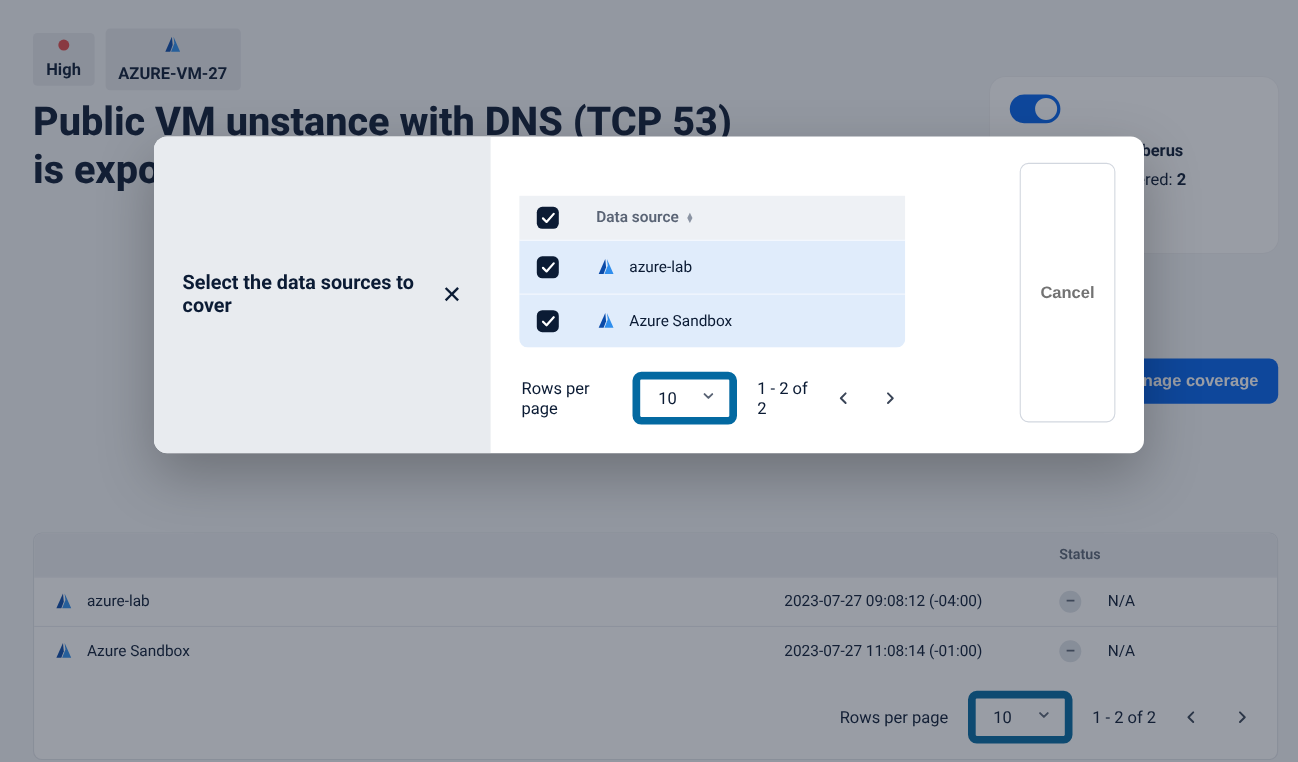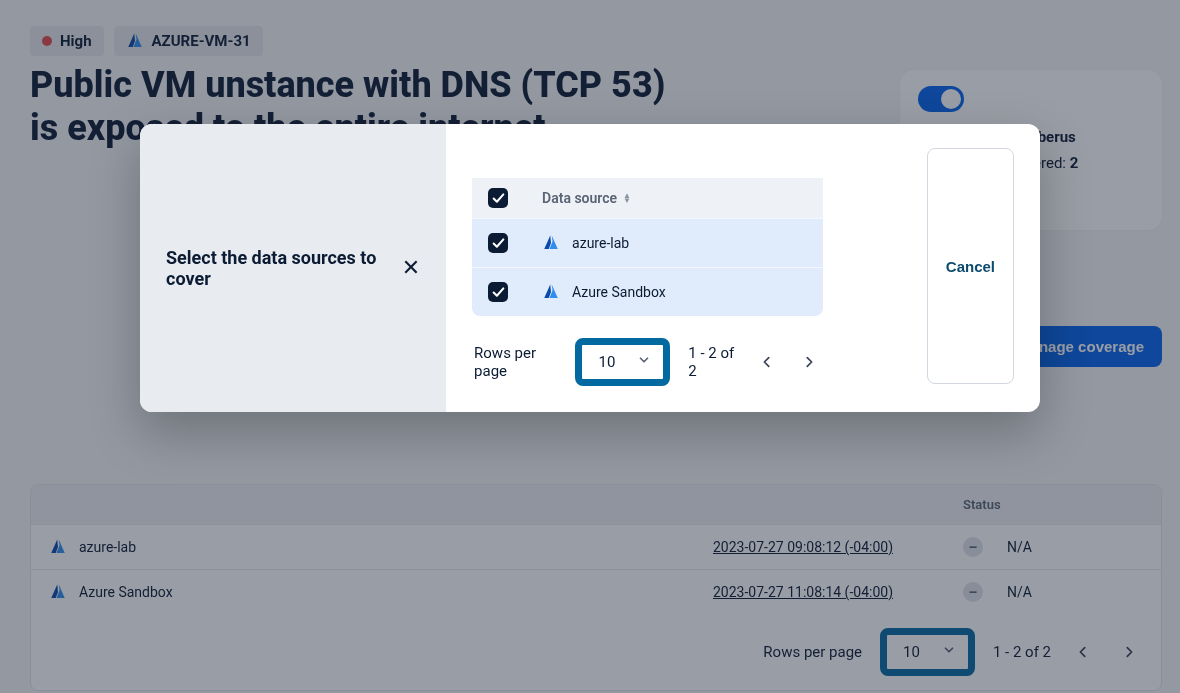--- a/index.html
+++ b/index.html
@@ -1,21 +1,21 @@
 <!DOCTYPE html>
 <html><head>
 <meta charset="utf-8">
 <style>
   * { box-sizing: border-box; margin: 0; padding: 0; }
   html, body { width: 1180px; height: 693px; font-family: -apple-system, BlinkMacSystemFont, "Segoe UI", Roboto, Helvetica, Arial, sans-serif; background:#f5f6f8; color:#0b1b34; overflow:hidden; }
   .page { position:relative; width:1180px; height:693px; padding:26px 20px 20px 30px; }
 
   
   .tag-row { display:flex; gap:10px; align-items:center; margin-bottom:8px; }
-  .chip { display:flex; align-items:center; gap:8px; background:#e6e8ec; border-radius:4px; padding:6px 12px; font-weight:700; font-size:15px; color:#0b1b34; }
+  .chip { display:flex; align-items:center; gap:8px; background:#e6e8ec; border-radius:4px; padding:6px 12px; font-weight:700; font-size:15px; color:#0b1b34;flex-direction:column; }
   .dot-red { width:10px; height:10px; border-radius:50%; background:#e24a4a; display:inline-block; }
 
   .azure-icon { width:18px; height:18px; display:inline-block; }
   .azure-icon svg { width:100%; height:100%; display:block; }
 
   .title { font-size:36px; font-weight:800; line-height:1.2; color:#0b1b34; max-width:650px; margin-top:4px; }
 
   
   .side-card { position:absolute; top:70px; right:18px; width:262px; height:160px; background:#fff; border-radius:14px; padding:16px 18px 18px 18px; box-shadow:0 0 0 1px rgba(0,0,0,0.02); }
   .toggle { width:46px; height:26px; border-radius:14px; background:#0363ed; position:relative; margin-bottom:14px; }
@@ -28,21 +28,21 @@
   
   .manage-btn { position:absolute; top:326px; right:18px; background:#0363ed; color:#fff; font-weight:700; border:none; border-radius:8px; padding:12px 18px; font-size:15px; cursor:pointer; }
 
   
   .bg-table { position:absolute; left:30px; top:484px; width:1132px; background:#fff; border:1px solid #e2e5ea; border-radius:8px; overflow:hidden; }
   .bg-head { display:flex; background:#edeff2; font-size:13px; color:#5a6475; font-weight:600; }
   .bg-cell, .bg-hcell { padding:12px 18px; display:flex; align-items:center; gap:12px; font-size:14px; color:#0b1b34; }
   .bg-hcell { font-size:13px; color:#5a6475; }
   .bg-row { display:flex; border-top:1px solid #e9ecf0; }
   .col-ds { flex:1 1 auto; }
-  .col-scan { width:250px;text-decoration:underline; }
+  .col-scan { width:250px; }
   .col-status { width:216px; }
   .na-pill { width:20px; height:20px; border-radius:50%; background:#dfe3e9; display:inline-flex; align-items:center; justify-content:center; color:#5a6475; font-weight:700; margin-right:12px; }
 
   .bg-pager { display:flex; justify-content:flex-end; align-items:center; gap:18px; padding:14px 18px; font-size:15px; color:#0b1b34; }
   .select { display:flex; align-items:center; gap:22px; border:7px solid #0369a1; border-radius:8px; padding:8px 12px 8px 16px; background:#fff; }
   .select .chev { color:#5a6475; }
   .page-arrow { width:28px; height:28px; display:flex; align-items:center; justify-content:center; color:#3a4557; border-radius:6px; }
 
   
   .overlay { position:absolute; inset:0; background:rgba(28,38,56,0.45); display:flex; align-items:flex-start; justify-content:center; }
@@ -60,21 +60,21 @@
   .ds-name { display:flex; align-items:center; gap:12px; font-size:14px; color:#0b1b34; }
 
   .check { width:20px; height:20px; border-radius:5px; background:#0b1b34; display:flex; align-items:center; justify-content:center; flex:0 0 20px; }
   .check svg { width:13px; height:13px; }
 
   .modal-pager { display:flex; justify-content:flex-end; align-items:center; gap:18px; padding:22px 2px 26px 2px; font-size:15px; color:#0b1b34; }
   .divider { height:1px; background:#e6e9ee; margin:0 26px; }
 
   .modal-foot { padding:24px 26px 28px 26px; display:flex; gap:12px; }
   .primary-btn { background:#0363ed; color:#fff; font-weight:700; border:none; border-radius:8px; padding:12px 18px; font-size:15px; cursor:pointer; }
-  .secondary-btn { background:#fff; color:#0c4a6e; font-weight:700; border:1px solid #d2d7df; border-radius:8px; padding:12px 18px; font-size:15px; cursor:pointer; }
+  .secondary-btn { background:#fff; color:#737373; font-weight:700; border:1px solid #d2d7df; border-radius:8px; padding:12px 18px; font-size:15px; cursor:pointer; }
 
   .sort-ico { display:inline-flex; flex-direction:column; line-height:5px; font-size:8px; color:#8b94a3; }
 </style>
 </head>
 <body>
 
 <svg width="0" height="0" style="position:absolute">
   <defs>
     <symbol id="az" viewBox="0 0 24 24">
       <path d="M11 2 L3 20 L9 20 L12 12 Z" fill="#0a4aa8"></path>
@@ -101,21 +101,21 @@
     <div class="chip">
       <span class="dot-red"></span>
       <span>High</span>
     </div>
     <div class="chip">
       <span class="azure-icon">
           <svg>
             <use href="#az"></use>
           </svg>
         </span>
-      <span>AZURE-VM-31</span>
+      <span>AZURE-VM-27</span>
     </div>
   </div>
 
   <h1 class="title">Public VM unstance with DNS (TCP 53) is exposed to the entire internet</h1>
 
   <div class="side-card">
     <div class="toggle"></div>
     <div class="side-line">
       <span>Policy author: </span><b>Secberus</b>
     </div>
@@ -150,21 +150,21 @@
     </div>
     <div class="bg-row">
       <div class="bg-cell col-ds">
         <span class="azure-icon">
             <svg>
               <use href="#az"></use>
             </svg>
           </span>
         <span>Azure Sandbox</span>
       </div>
-      <div class="bg-cell col-scan">2023-07-27 11:08:14 (-04:00)</div>
+      <div class="bg-cell col-scan">2023-07-27 11:08:14 (-01:00)</div>
       <div class="bg-cell col-status">
         <span class="na-pill">–</span>
         <span>N/A</span>
       </div>
     </div>
     <div class="bg-pager">
       <span>Rows per page</span>
       <div class="select">
         <span>10</span>
         <span class="chev"><svg width="14" height="14">

